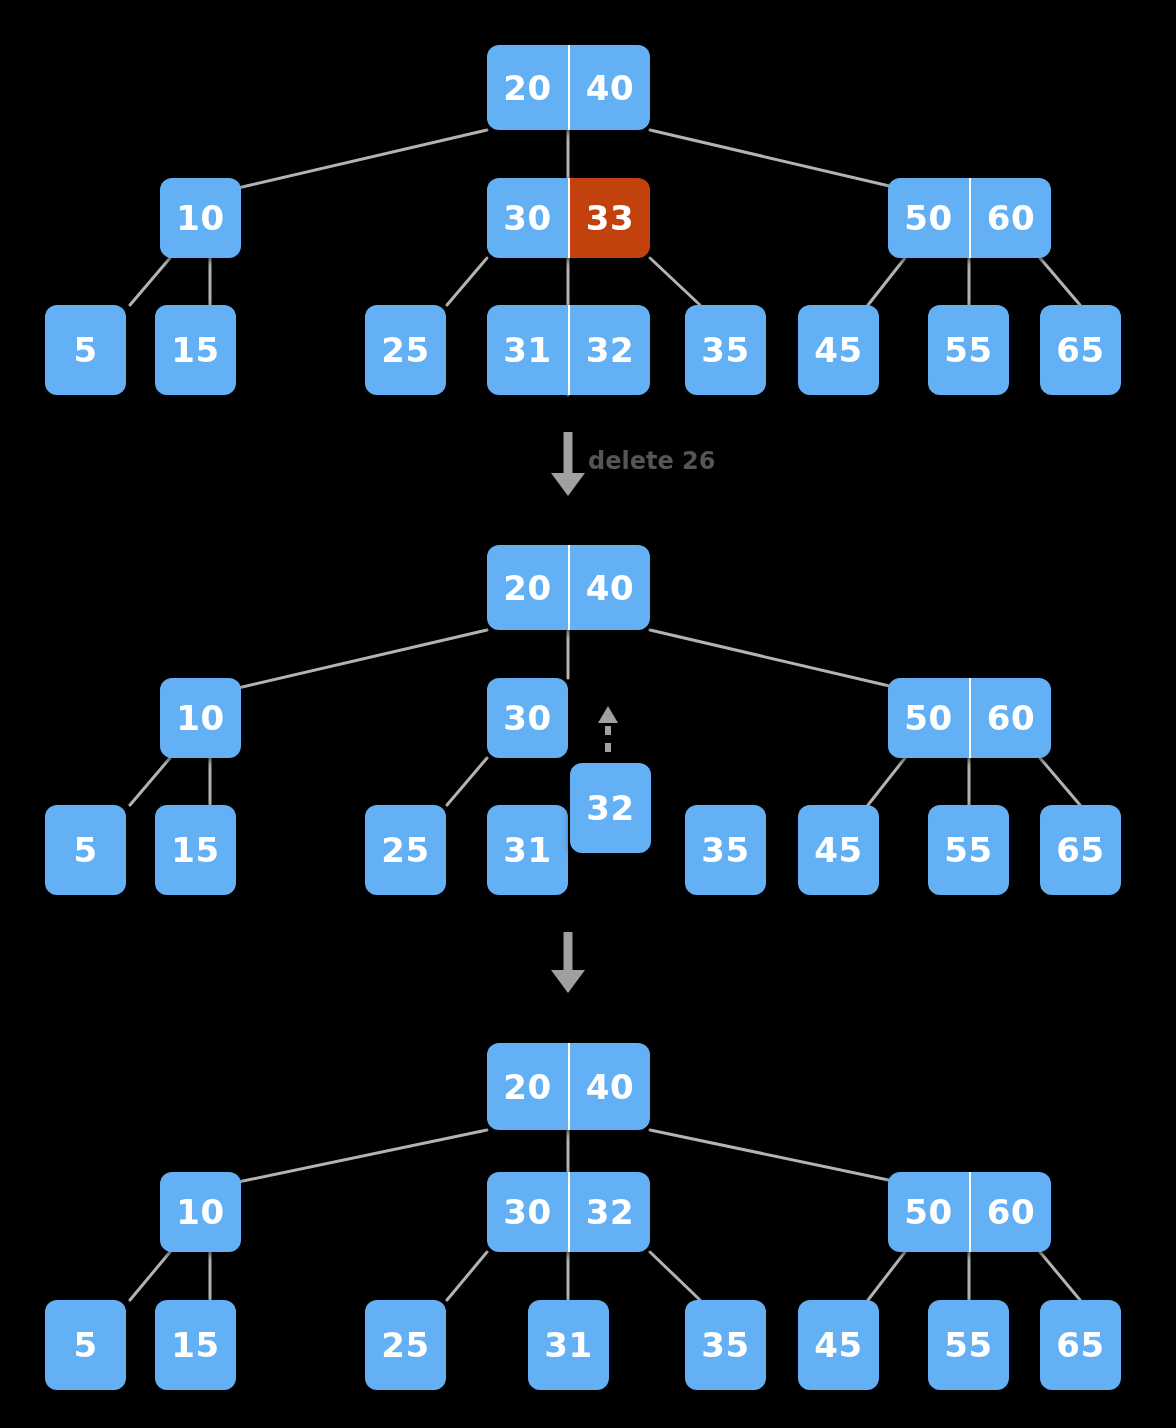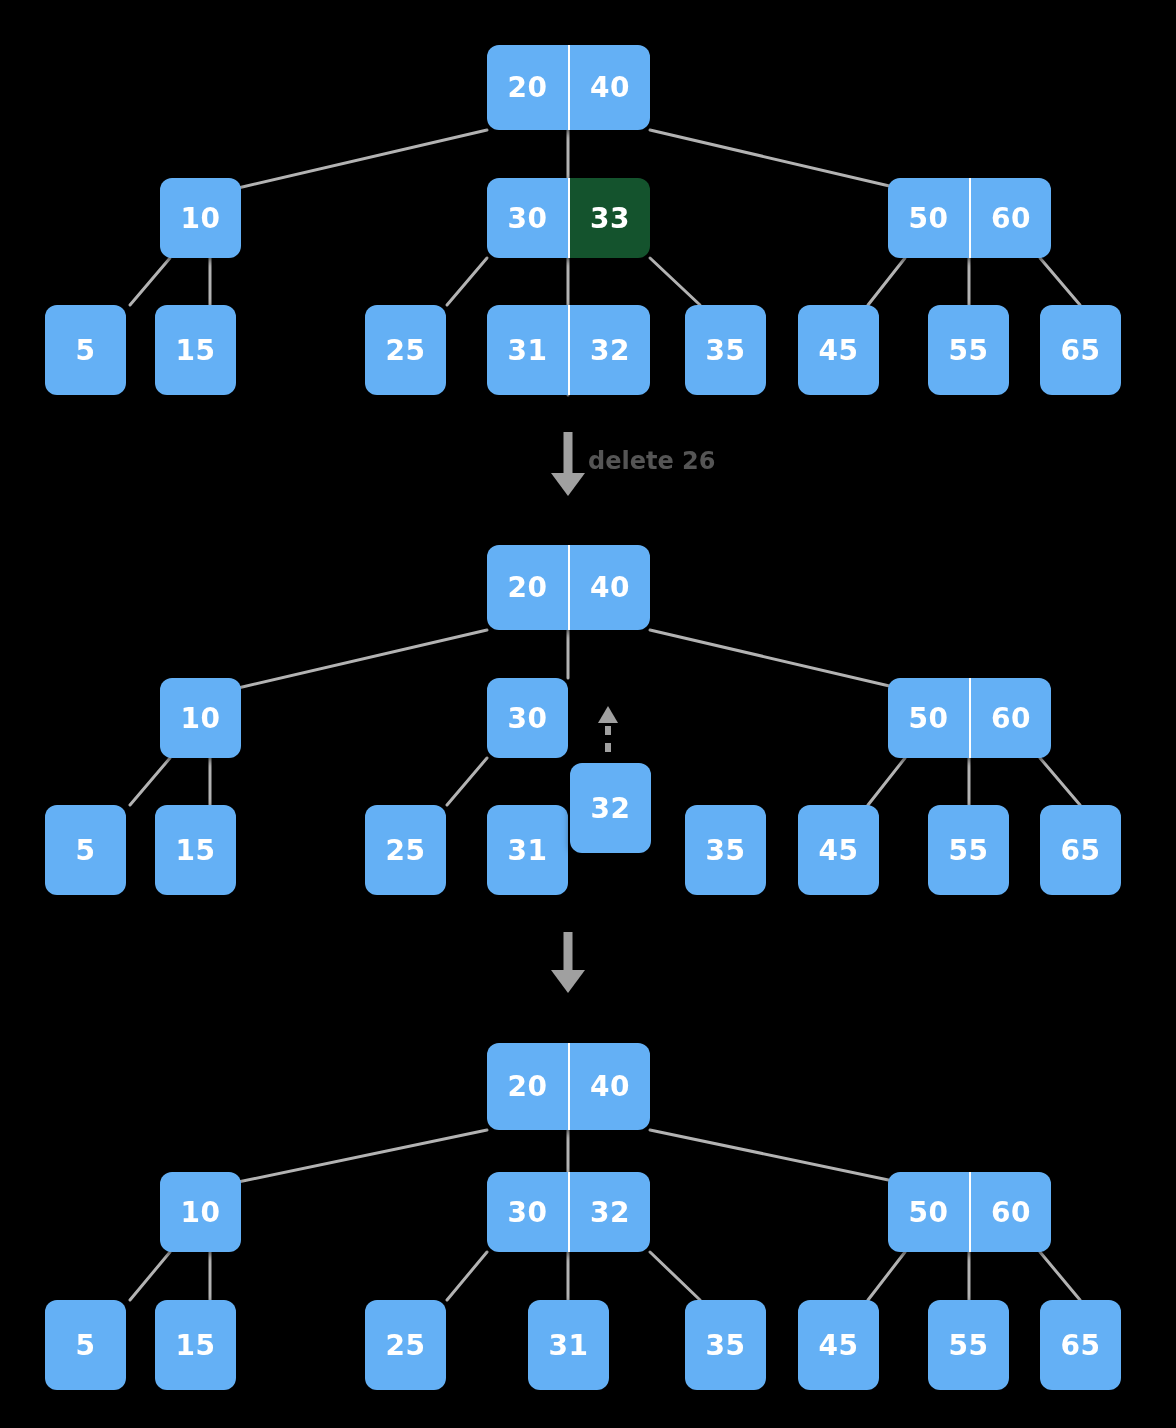--- a/index.html
+++ b/index.html
@@ -34,27 +34,27 @@
     border-radius: 12px;
     overflow: hidden;
     box-shadow: 0 3px 7px rgba(0,0,0,0.55);
   }
   .cell {
     display: flex;
     align-items: center;
     justify-content: center;
     color: #ffffff;
     font-weight: 700;
-    font-size: 28px;
+    font-size: 34px;
     letter-spacing: 0.5px;
     background: #64b0f5;
     box-sizing: border-box;
   }
   .cell.hl {
-    background: #14532d;
+    background: #c2410c;
   }
   .cell + .cell {
     border-left: 2px solid #ffffff;
   }
   .step-label {
     position: absolute;
     color: #555555;
     font-size: 24px;
     font-weight: 700;
     white-space: nowrap;

